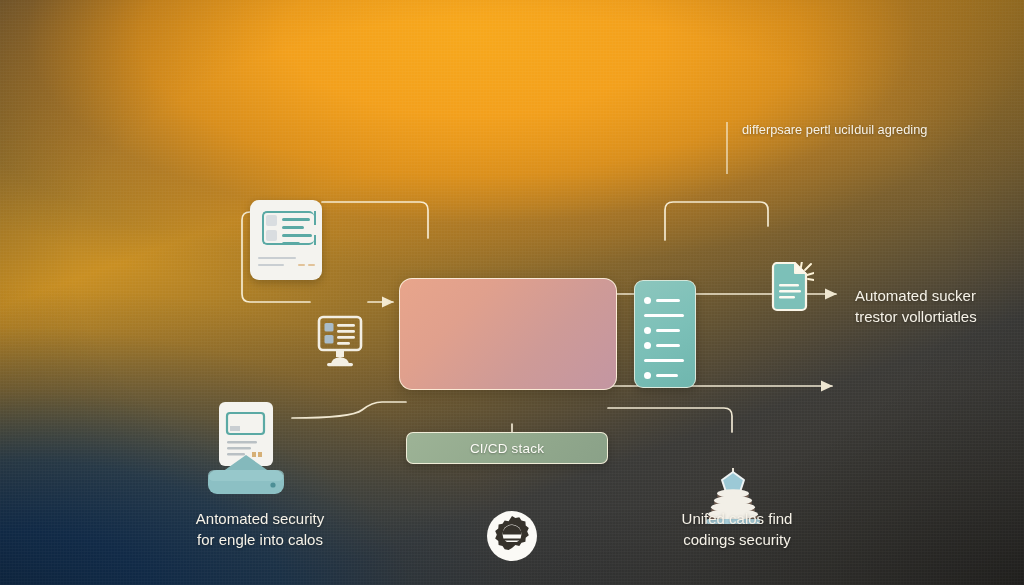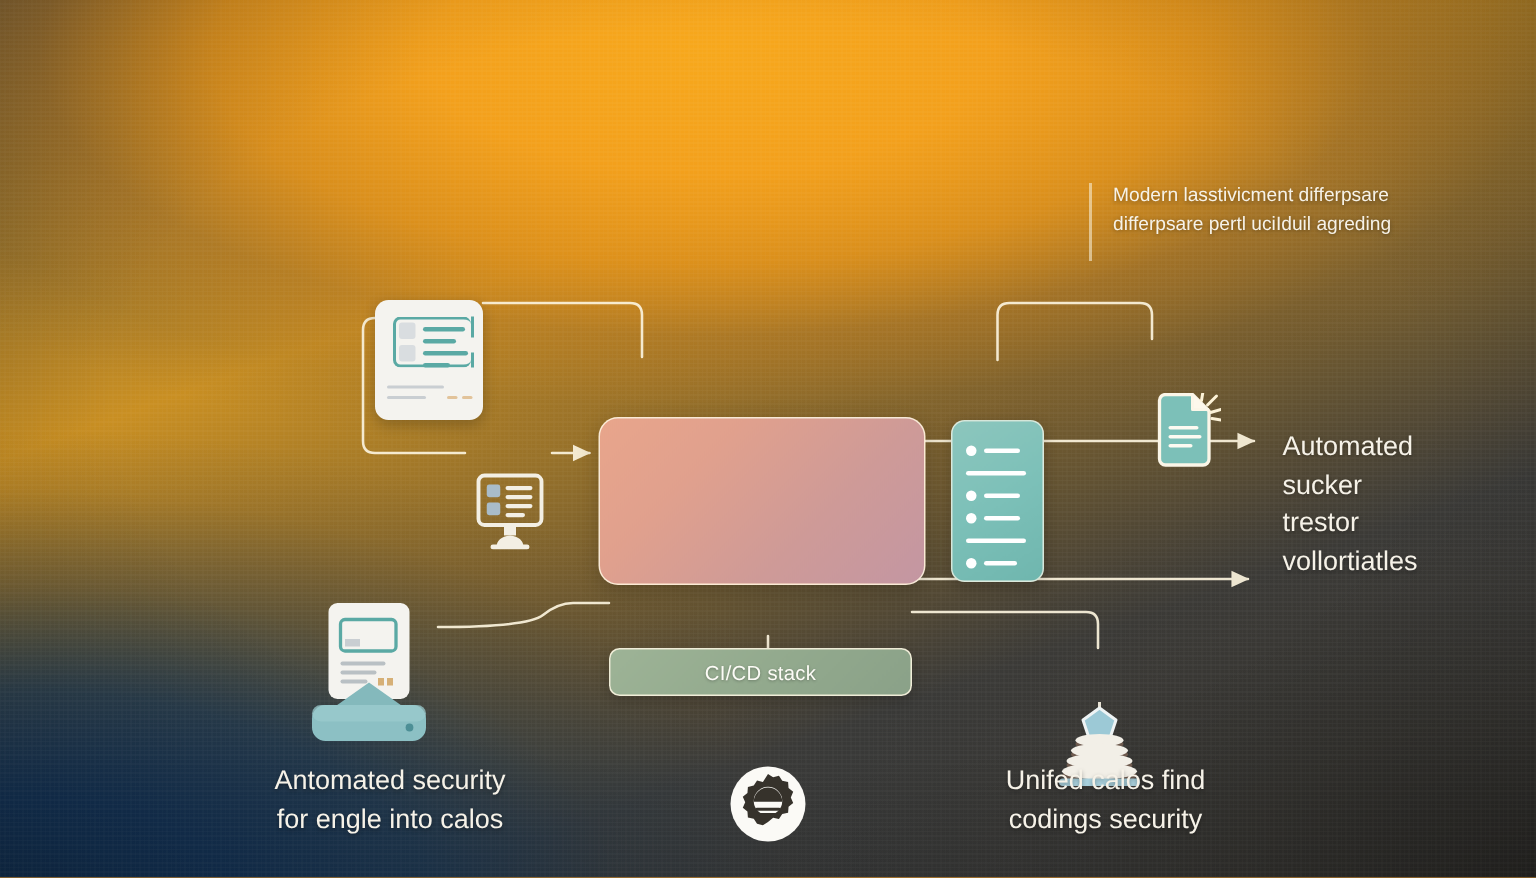--- a/index.html
+++ b/index.html
@@ -108,21 +108,21 @@
     text-shadow:0 1px 2px rgba(0,0,0,.3);
   }
 
   .gear-wrap { left:484px; top:468px; width:56px; height:56px; }
   .stack { left:700px; top:428px; width:66px; height:62px; }
 
   
   .txt {
     position:absolute; color:#f6f2e8; line-height:1.42;
     text-shadow:0 1px 3px rgba(0,0,0,.35);
-    font-size:18px;
+    font-size:15px;
   }
   .txt.c { text-align:center; }
   .txt.l { text-align:left; }
   .note-top { left:742px; top:120px; width:212px; font-size:12.8px; line-height:1.5; }
   .note-top .bar {
     position:absolute; left:-16px; top:2px; width:2px; height:52px;
     background:rgba(250,245,230,.55);
   }
   .lbl-r1 { left:855px; top:285px; width:130px; }
   .lbl-r2 { left:846px; top:350px; width:135px; text-align:center; }
@@ -298,21 +298,20 @@
         <ellipse cx="33" cy="39.3" rx="22" ry="5" fill="#f2efe7"></ellipse>
         <ellipse cx="33" cy="49" rx="25" ry="5.4" fill="#6e5a4e"></ellipse>
         <ellipse cx="33" cy="46.2" rx="25" ry="5.4" fill="#f2efe7"></ellipse>
       </g>
       <rect x="6" y="51" width="54" height="5" rx="2.5" fill="#a8cfdb"></rect>
     </svg>
   </div>
 
   <div class="txt note-top l">
     <span class="bar"></span>
-    <span class="l2">Modern lasstivicment differpsare</span>
     <span class="l2">differpsare pertl uciIduil agreding</span>
   </div>
 
   <div class="txt lbl-r1 l">
     <span class="l2">Automated sucker</span>
     <span class="l2">trestor vollortiatles</span>
   </div>
 
 
   <div class="txt lbl-b1 c">

